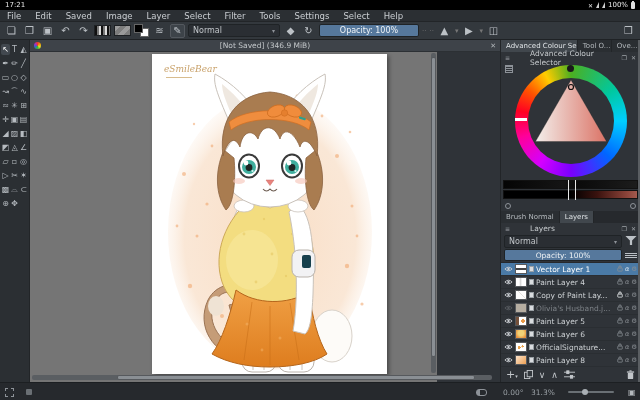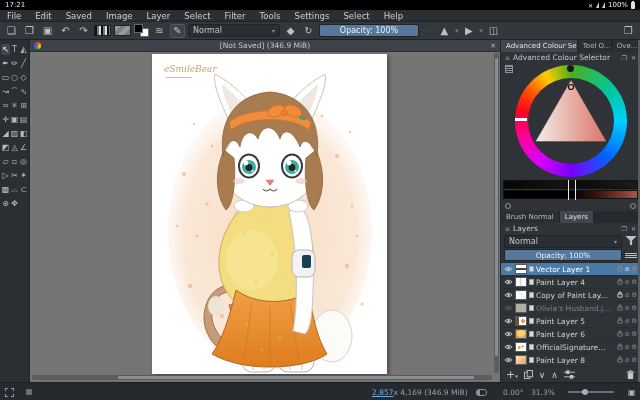--- a/index.html
+++ b/index.html
@@ -31,36 +31,36 @@
 #tb-opacity{width:100px;background:#56789c}
 #tb-size{width:92px;background:linear-gradient(90deg,#56789c 0 45%,#23272b 45%)}
 .dotsep{color:#777;font-size:7px}
 #tb-workspace{margin-left:auto}
 
 #main{position:absolute;left:0;top:40px;width:640px;height:342px}
 #toolbox{position:absolute;left:0;top:0;width:30px;height:342px;background:#2b2f33;border-right:1px solid #222528;display:grid;grid-template-columns:repeat(3,1fr);align-content:start;row-gap:3px;padding:4px 1px}
 .tool{height:11px;display:flex;align-items:center;justify-content:center;font-size:8px;color:#b6bbc0}
 .tool.active{background:#42484f;border-radius:2px;color:#fff}
 
-#canvasarea{position:absolute;left:30px;top:0;width:470px;height:342px;background:#757575}
+#canvasarea{position:absolute;left:30px;top:0;width:407px;height:342px;background:#757575}
 #doctitle{position:absolute;left:0;top:0;width:470px;height:12px;background:#3e4349;display:flex;align-items:center;padding:0 4px;font-size:7.5px;color:#c3c7ca;border-bottom:1px solid #2c3034}
 #doctitle .title{position:absolute;left:0;right:0;text-align:center}
 #doctitle .close{margin-left:auto;z-index:2;font-size:7px;color:#aeb3b7}
 .kritalogo{width:7px;height:7px;border-radius:50%;background:conic-gradient(#e33,#e90,#dd3,#3b3,#36c,#93c,#e33);z-index:2}
 #page{position:absolute;left:122px;top:14px;width:235px;height:320px;background:#fff;box-shadow:2px 2px 4px rgba(0,0,0,.4)}
 #hscroll{position:absolute;left:2px;bottom:2px;width:460px;height:5px;background:#5a5e62;border-radius:2px}
 #hscroll .thumb{position:absolute;left:85px;width:358px;top:0;height:5px;background:#8a8f94;border-radius:2px}
 #vscroll{position:absolute;right:1px;top:13px;width:5px;height:320px;background:#5a5e62;border-radius:2px}
 #vscroll .thumb{position:absolute;top:4px;height:300px;width:5px;background:#8a8f94;border-radius:2px}
 
 #panel{position:absolute;left:500px;top:0;width:140px;height:342px;background:#2f3338;border-left:1px solid #222528;display:flex;flex-direction:column}
 #ptabs,#ptabs2{display:flex;height:12px;background:#26292d;flex:none}
 .ptab{padding:0 5px;font-size:7px;color:#b4b9bd;display:flex;align-items:center;background:#2a2e32;border-right:1px solid #222528;white-space:nowrap;overflow:hidden}
 .ptab.active{background:#41474d;color:#dfe3e6}
-.dockerhead{height:11px;display:flex;align-items:center;gap:3px;padding:0 4px;font-size:7.5px;color:#c6cacd;flex:none}
+.dockerhead{height:11px;display:flex;align-items:center;gap:20px;padding:0 4px;font-size:7.5px;color:#c6cacd;flex:none}
 .dockerhead .dmenu{font-size:6px;color:#9fa4a9}
 .dockerhead .dbtns{margin-left:auto;display:flex;gap:4px;font-size:6px;color:#9fa4a9}
 #selectorzone{height:117px;position:relative;flex:none}
 #selcfg{position:absolute;left:4px;top:2px;width:8px;height:8px;border:1px solid #8d9298;background:repeating-linear-gradient(0deg,transparent 0 1px,#8d9298 1px 2px)}
 #wheel{position:absolute;left:14px;top:2px;width:112px;height:112px;border-radius:50%;background:conic-gradient(#4caf20,#00c8a0 15%,#00cfff 25%,#0066ff 37%,#7a00ff 50%,#d400ff 60%,#ff0099 70%,#ff0022 78%,#ff5500 85%,#ffcc00 92%,#4caf20)}
 #wheel .hole{position:absolute;left:13px;top:13px;width:86px;height:86px;border-radius:50%;background:#2f3338}
 #wheel .hmark{position:absolute;left:0;top:53px;width:12px;height:3px;background:#fff}
 #wheel .tmark{position:absolute;left:52px;top:0;width:7px;height:7px;border-radius:50%;background:#1a1a1a}
 #strips{height:21px;margin:0 2px;position:relative;flex:none}
 .strip{height:9px;margin-bottom:1px;border:1px solid #111}
@@ -590,24 +590,20 @@
   </div>
 </div>
 
 <div id="statusbar">
   <span id="selmode">
       <span class="box"></span>
     </span>
   <span id="proof">
       <span class="box"></span>
     </span>
-  <span id="dims">
-    <span class="link">2,857</span>
-      <span> x 4,169 (346.9 MiB)</span>
-  </span>
   <span id="memgauge">
       <span class="g"></span>
     </span>
   <span id="angle">0.00°</span>
   <span id="zoomval">31.3%</span>
   <span id="zoomslider">
       <span class="track">
         <span class="knob"></span>
       </span>
     </span>

